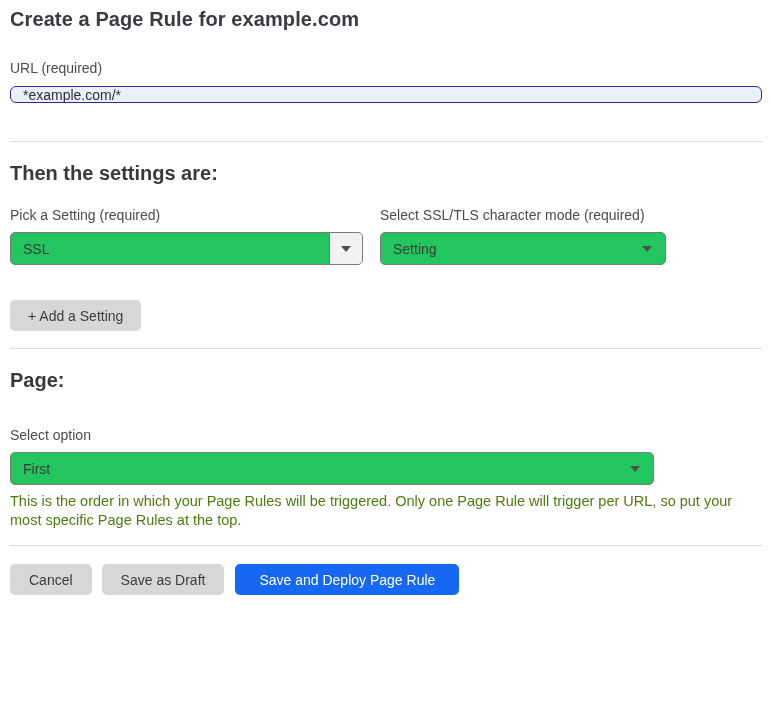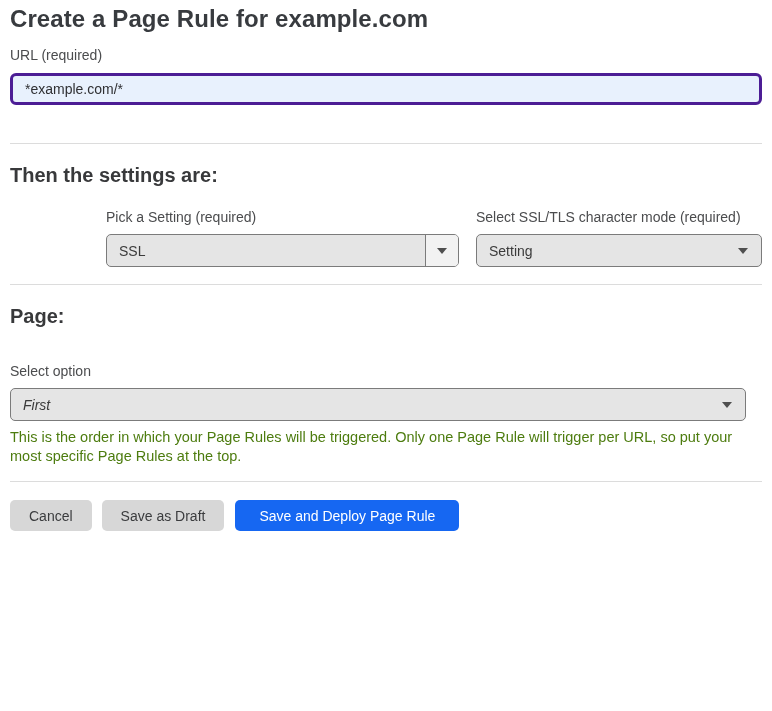--- a/index.html
+++ b/index.html
@@ -7,21 +7,21 @@
   body {
     width: 772px;
     height: 711px;
     font-family: "Liberation Sans", sans-serif;
     color: #3b3b3b;
     overflow: hidden;
   }
   .page { padding: 6px 10px 0 10px; }
 
   .page-title {
-    font-size: 24px;
+    font-size: 20px;
     line-height: 26px;
     font-weight: 700;
     color: #383b3f;
     letter-spacing: 0.1px;
   }
 
   
   .info-box {
     margin-top: 17px;
     background: #e6f1fc;
@@ -49,27 +49,27 @@
   }
 
   
   .field-label {
     display: block;
     font-size: 14px;
     line-height: 17px;
     color: #4b4c4e;
   }
 
-  .url-label { margin-top: 15px; }
+  .url-label { margin-top: 28px; }
   .url-input {
     margin-top: 9px;
     width: 752px;
-    height: 32px;
+    height: 17px;
     background: #e8f1fd;
-    border: 3px solid #4c1d95;
+    border: 1px solid #4c1d95;
     border-radius: 6px;
     padding: 0 12px;
     font-family: "Liberation Sans", sans-serif;
     font-size: 14px;
     color: #2f3033;
     outline: none;
     display: block;
   }
 
   .divider {
@@ -83,29 +83,29 @@
 
   .section-heading {
     font-size: 20px;
     line-height: 20px;
     font-weight: 700;
     color: #38393b;
     margin-top: 21px;
   }
 
   
-  .selects-row { display: flex; margin-top: 24px; justify-content: flex-end; }
+  .selects-row { display: flex; margin-top: 24px; }
   .select-col-left { width: 353px; margin-right: 17px; }
   .select-col-right { width: 286px; }
   .select-box {
     margin-top: 8px;
     height: 33px;
     border: 1px solid #7b7b7b;
     border-radius: 5px;
-    background: #e5e5e5;
+    background: #22c55e;
     display: flex;
     align-items: center;
     cursor: pointer;
     position: relative;
   }
   .select-value {
     font-size: 14px;
     color: #3b3b3b;
     padding-left: 12px;
     flex: 1;
@@ -144,21 +144,21 @@
     background: #d7d7d7;
     color: #3b3c3e;
   }
   .add-setting-btn {
     margin-top: 35px;
     padding: 0 18px;
   }
 
   
   .order-select-label { margin-top: 37px; }
-  .order-select { width: 736px; font-style: italic; }
+  .order-select { width: 644px; }
   .help-text {
     margin-top: 7px;
     font-size: 14.5px;
     line-height: 19px;
     color: #4d7c0f;
     max-width: 740px;
   }
 
   
   .footer-actions {
@@ -201,20 +201,21 @@
     </div>
     <div class="select-col-right">
       <label class="field-label">Select SSL/TLS character mode (required)</label>
       <div class="select-box">
         <span class="select-value">Setting</span>
         <span class="tri plain-arrow"></span>
       </div>
     </div>
   </div>
 
+  <button class="btn btn-gray add-setting-btn">+ Add a Setting</button>
 
   <hr class="divider divider-2">
 
   <h2 class="section-heading">Page:</h2>
 
   <label class="field-label order-select-label">Select option</label>
   <div class="select-box order-select">
     <span class="select-value">First</span>
     <span class="tri plain-arrow"></span>
   </div>

